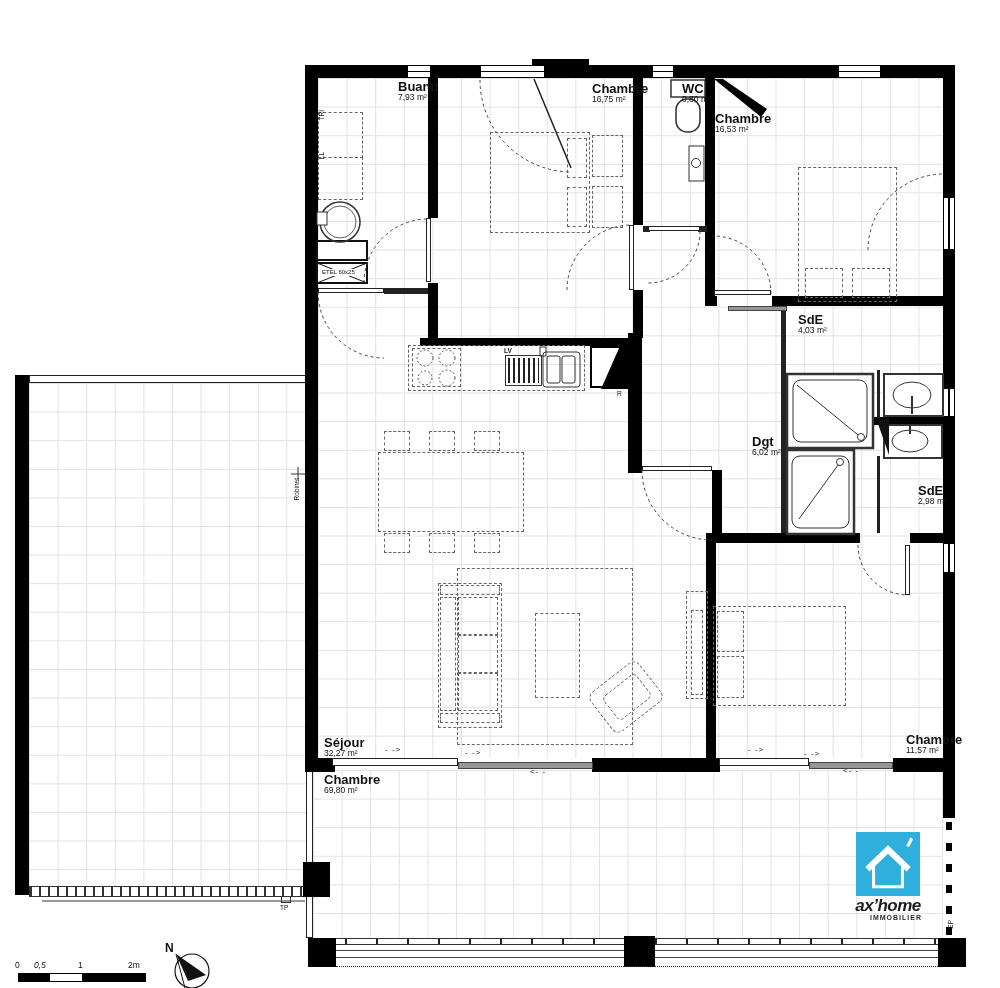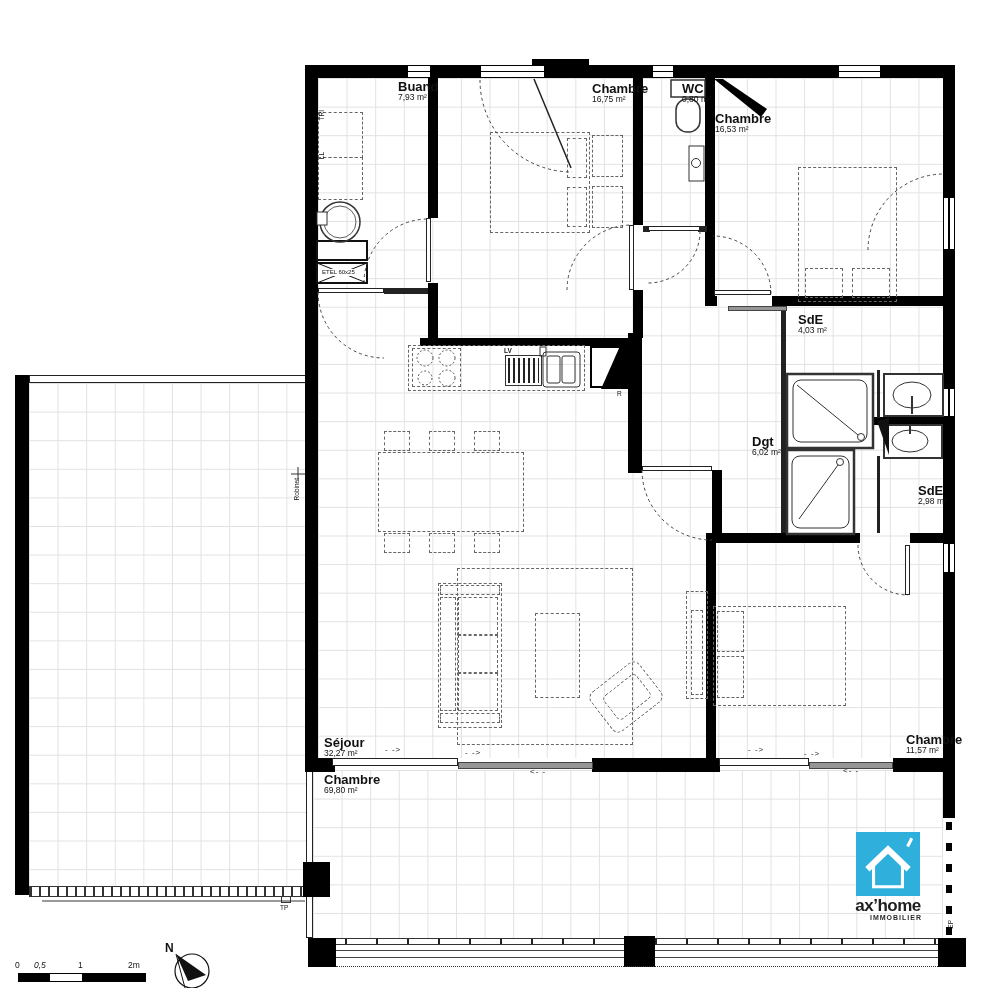--- a/index.html
+++ b/index.html
@@ -21,21 +21,21 @@
          background:repeating-linear-gradient(90deg,#333 0 2px,transparent 2px 9px);}
   .lbl{position:absolute;white-space:nowrap;}
   .rn{font-weight:bold;font-size:13px;line-height:10px;}
   .ra{font-size:8.5px;line-height:10px;}
   .t{position:absolute;font-size:6.5px;line-height:7px;white-space:nowrap;}
   .vert{writing-mode:vertical-rl;transform:rotate(180deg);}
   .arrow{position:absolute;font-size:8px;line-height:8px;letter-spacing:1px;color:#222;}
   .rail{position:absolute;background:#fff;border:1px solid #222;box-sizing:border-box;}
   svg{position:absolute;left:0;top:0;}
   #logoBrand{position:absolute;left:850px;top:896px;width:76px;text-align:center;
-             font-weight:bold;font-size:17px;letter-spacing:-0.5px;color:#1d1d1d;}
+             font-weight:bold;font-size:17px;letter-spacing:-0.5px;color:#1d1d1d;font-style:italic;}
   #logoSub{position:absolute;left:850px;top:914px;width:72px;text-align:right;
            font-weight:bold;font-size:7px;letter-spacing:1px;color:#2b2b2b;}
   .sc{position:absolute;font-size:8.5px;}
 </style>
 </head>
 <body>
 
 <div id="plan">
 
   <div class="gr" style="left:29px;top:383px;width:277px;height:503px;"></div>

